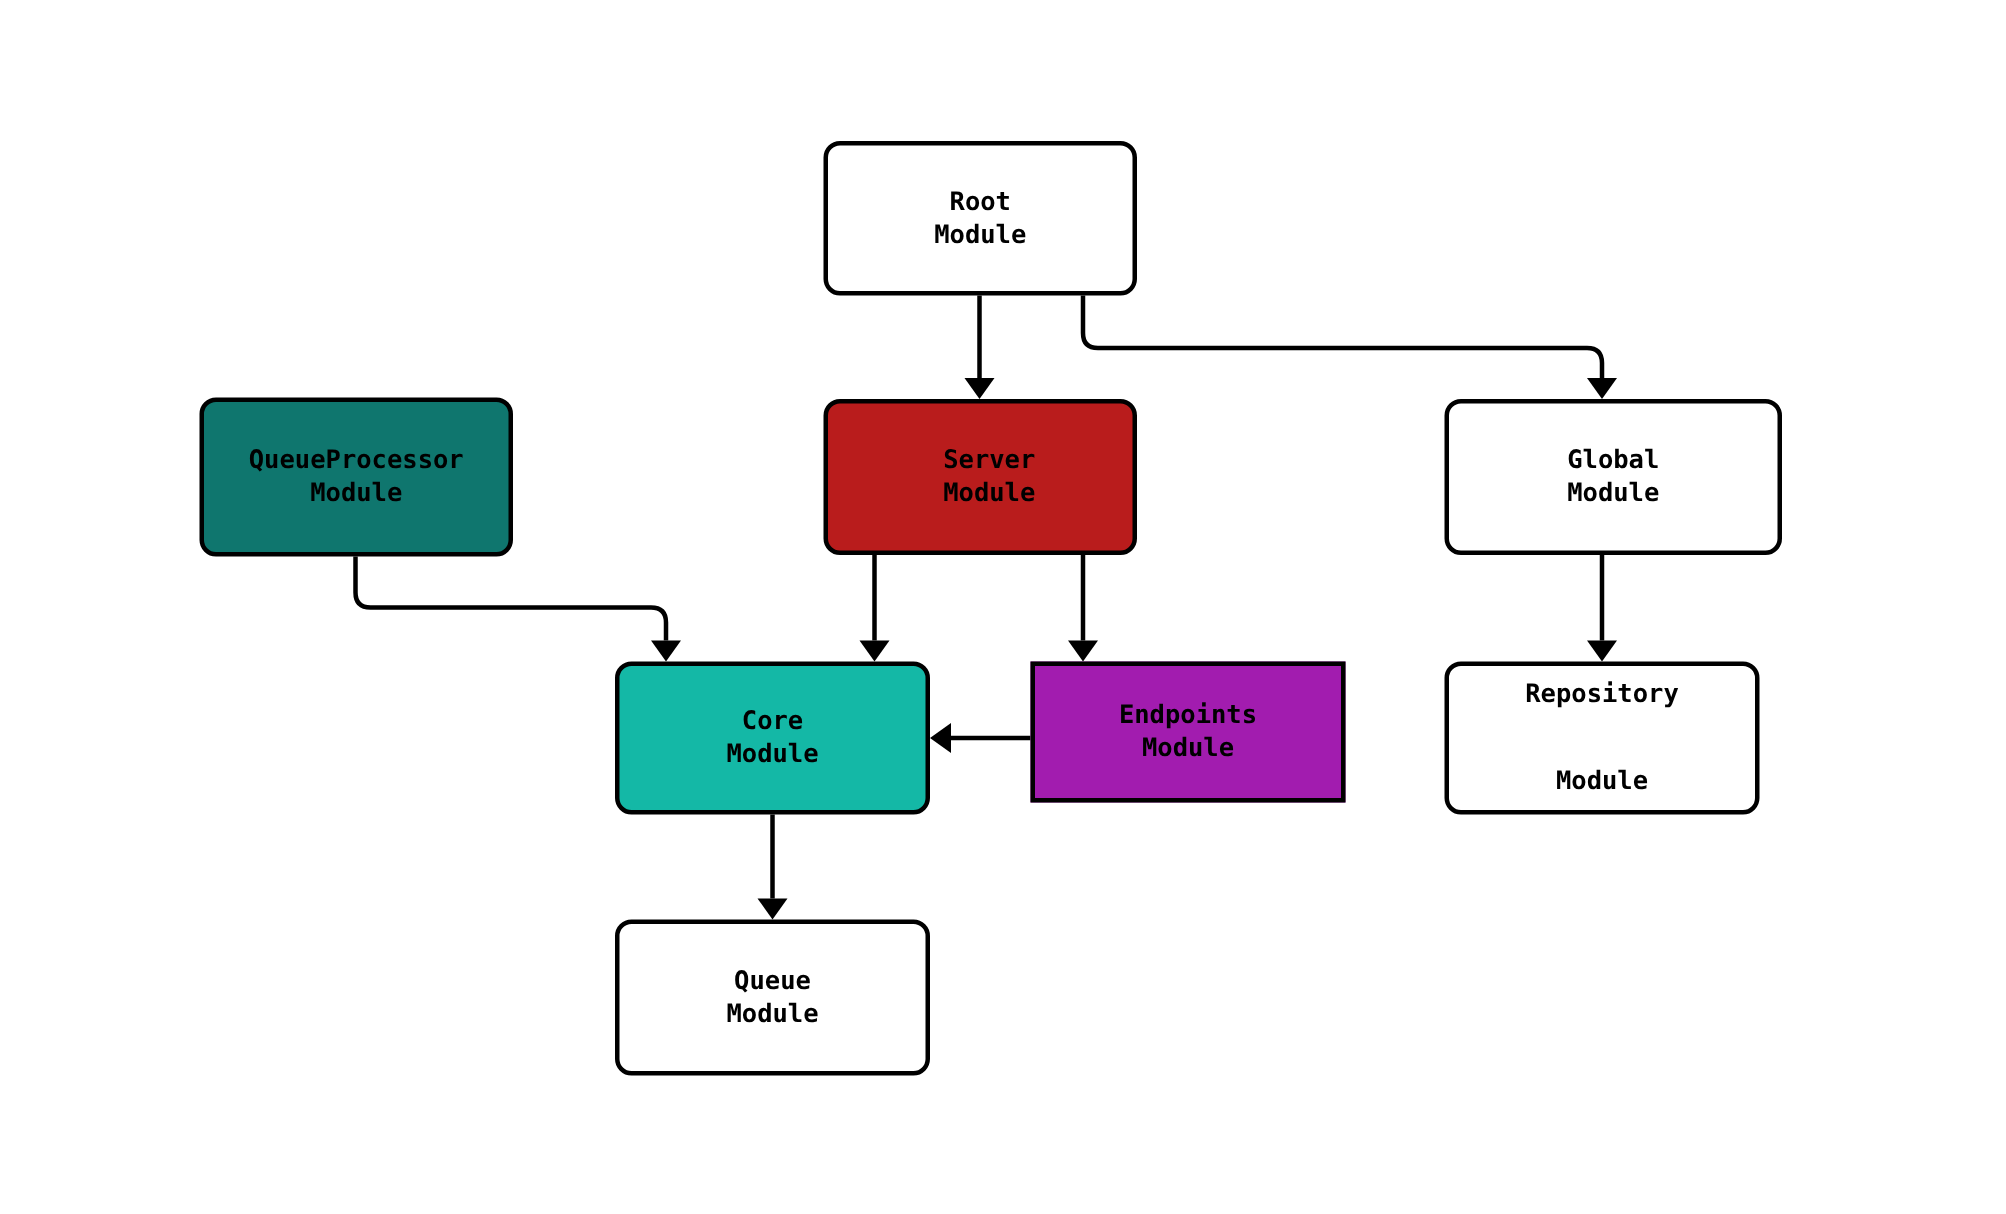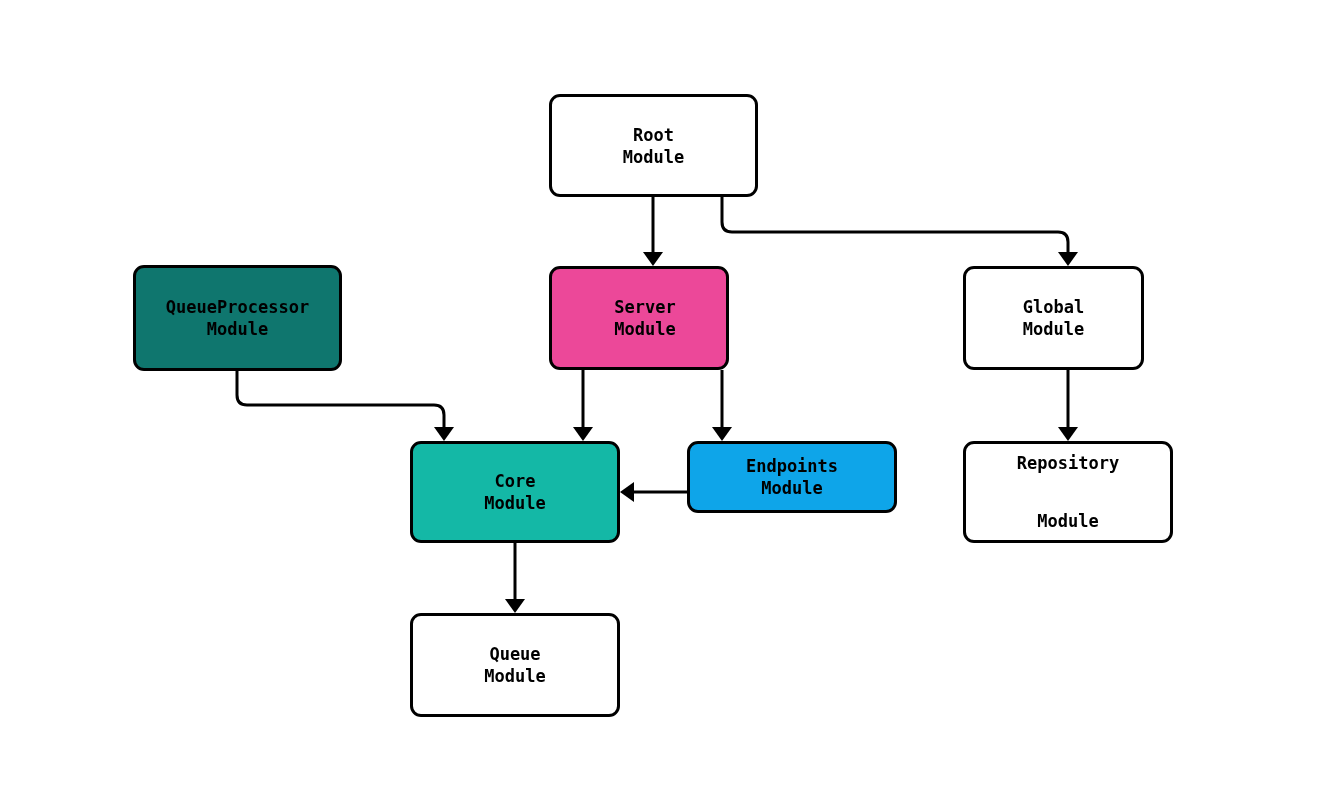--- a/index.html
+++ b/index.html
@@ -98,36 +98,36 @@
   <div class="node" style="left: 549px; top: 94px; width: 209px; height: 103px; border-width: 3px; border-color: rgb(0, 0, 0); border-radius: 11px; background: rgb(255, 255, 255);">
     <span class="node-line">Root</span>
     <span class="node-line">Module</span>
   </div>
 
   <div class="node" style="left: 133px; top: 265px; width: 209px; height: 106px; border-width: 3px; border-color: rgb(0, 0, 0); border-radius: 11px; background: #0f766e;">
     <span class="node-line">QueueProcessor</span>
     <span class="node-line">Module</span>
   </div>
 
-  <div class="node" style="left: 549px; top: 266px; width: 180px; height: 104px; border-width: 3px; border-color: rgb(0, 0, 0); border-radius: 11px; background: #ec4899; padding-left: 12px;">
+  <div class="node" style="left: 549px; top: 266px; width: 209px; height: 104px; border-width: 3px; border-color: rgb(0, 0, 0); border-radius: 11px; background: #b91c1c; padding-left: 12px;">
     <span class="node-line">Server</span>
     <span class="node-line">Module</span>
   </div>
 
-  <div class="node" style="left: 963px; top: 266px; width: 181px; height: 104px; border-width: 3px; border-color: rgb(0, 0, 0); border-radius: 11px; background: rgb(255, 255, 255);">
+  <div class="node" style="left: 963px; top: 266px; width: 225px; height: 104px; border-width: 3px; border-color: rgb(0, 0, 0); border-radius: 11px; background: rgb(255, 255, 255);">
     <span class="node-line">Global</span>
     <span class="node-line">Module</span>
   </div>
 
   <div class="node" style="left: 410px; top: 441px; width: 210px; height: 102px; border-width: 3px; border-color: rgb(0, 0, 0); border-radius: 11px; background: #14b8a6;">
     <span class="node-line">Core</span>
     <span class="node-line">Module</span>
   </div>
 
-  <div class="node" style="left: 687px; top: 441px; width: 210px; height: 72px; border-width: 3px; border-color: rgb(0, 0, 0); border-radius: 11px; background: #0ea5e9;">
+  <div class="node" style="left: 687px; top: 441px; width: 210px; height: 94px; border-width: 3px; border-color: rgb(0, 0, 0); border-radius: 0; background: #a21caf;">
     <span class="node-line">Endpoints</span>
     <span class="node-line">Module</span>
   </div>
 
   <div class="node" style="left: 963px; top: 441px; width: 210px; height: 102px; border-width: 3px; border-color: rgb(0, 0, 0); border-radius: 11px; background: rgb(255, 255, 255); gap: 36px;">
     <span class="node-line">Repository</span>
     <span class="node-line">Module</span>
   </div>
 
   <div class="node" style="left: 410px; top: 613px; width: 210px; height: 104px; border-width: 3px; border-color: rgb(0, 0, 0); border-radius: 11px; background: rgb(255, 255, 255); justify-content: center;">

